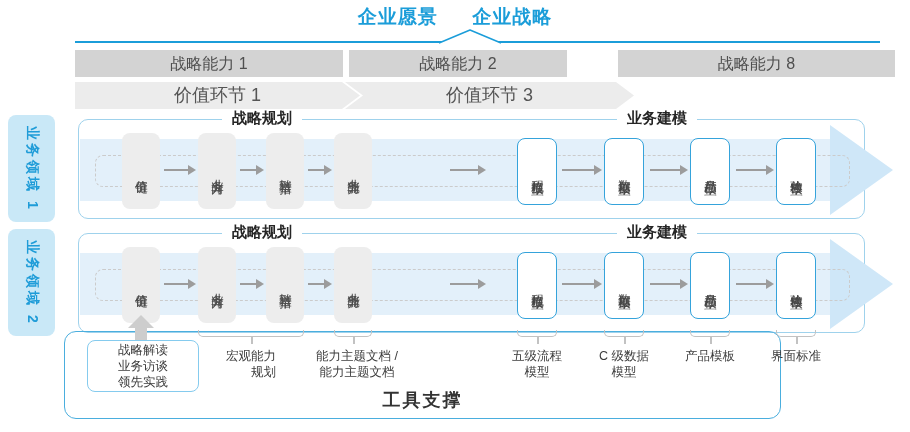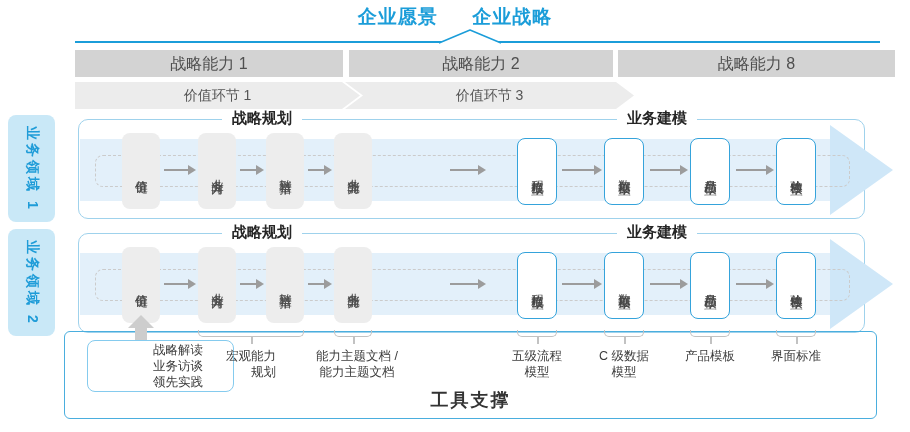--- a/index.html
+++ b/index.html
@@ -9,25 +9,25 @@
   
   .top-title{position:absolute;top:4px;left:0;width:910px;text-align:center;
              font-size:19px;font-weight:bold;color:#1b9dd9;letter-spacing:1px;}
   .top-title span{margin:0 14px;}
   .top-line{position:absolute;left:75px;top:41px;width:805px;height:2px;background:#1b9dd9;}
   .caret{position:absolute;left:438px;top:28px;}
 
   
   .cap-bar{position:absolute;top:50px;height:27px;background:#d3d3d3;color:#4f4f4f;
            font-size:16px;text-align:center;line-height:27px;}
-  .cap1{left:75px;width:268px;} .cap2{left:349px;width:264px;} .cap3{left:618px;width:277px;}
+  .cap1{left:75px;width:268px;} .cap2{left:349px;width:218px;} .cap3{left:618px;width:277px;}
 
   
   .chev{position:absolute;top:82px;height:27px;background:#ececec;color:#555;
-        font-size:14px;text-align:center;line-height:27px;}
+        font-size:18px;text-align:center;line-height:27px;}
   .chev-first{clip-path:polygon(0 0,calc(100% - 18px) 0,100% 50%,calc(100% - 18px) 100%,0 100%);}
   .chev-mid{clip-path:polygon(0 0,calc(100% - 18px) 0,100% 50%,calc(100% - 18px) 100%,0 100%,18px 50%);}
   .chv1{left:75px;width:285px;} .chv2{left:345px;width:289px;} .chv3{left:618px;width:277px;}
 
   
   .row{position:absolute;left:0;width:910px;height:100px;}
   .r1{top:119px;} .r2{top:233px;}
   .domain-tab{position:absolute;left:8px;top:-4px;width:47px;height:107px;background:#c9e8f7;
               border-radius:8px;display:flex;align-items:center;justify-content:center;
               color:#1f9cd8;font-weight:bold;font-size:14px;letter-spacing:3px;
@@ -50,33 +50,33 @@
   .bx1{left:122px;} .bx2{left:198px;} .bx3{left:266px;} .bx4{left:334px;}
   .bx5{left:517px;} .bx6{left:604px;} .bx7{left:690px;} .bx8{left:776px;}
   .fa{position:absolute;top:50px;height:2px;background:#9c9c9c;}
   .fa::after{content:'';position:absolute;right:-8px;top:-4px;width:0;height:0;
              border-left:8px solid #9c9c9c;border-top:5px solid transparent;border-bottom:5px solid transparent;}
   .fa1{left:164px;width:24px;} .fa2{left:240px;width:16px;} .fa3{left:308px;width:16px;}
   .fa4{left:450px;width:28px;} .fa5{left:562px;width:32px;} .fa6{left:650px;width:30px;}
   .fa7{left:736px;width:30px;}
 
   
-  .tool-frame{position:absolute;left:64px;top:331px;width:813px;height:88px;
-              border:1.5px solid #4aaede;border-radius:6px;box-sizing:border-box;}
+  .tool-frame{position:absolute;left:64px;top:331px;width:717px;height:88px;
+              border:1.5px solid #4aaede;border-radius:12px;box-sizing:border-box;}
   .tool-title{position:absolute;left:0;bottom:6px;width:100%;text-align:center;
               font-size:18px;font-weight:bold;color:#333;letter-spacing:2px;}
 
   
   .up-arrow-head{position:absolute;left:128px;top:315px;width:0;height:0;
                  border-left:13px solid transparent;border-right:13px solid transparent;
                  border-bottom:13px solid #cdcdcd;}
   .up-arrow-stem{position:absolute;left:135px;top:327px;width:12px;height:15px;background:#cdcdcd;}
   .insight-box{position:absolute;left:87px;top:340px;width:110px;height:50px;background:#fff;
                border:1.2px solid #85cbee;border-radius:8px;display:flex;flex-direction:column;
-               align-items:center;justify-content:center;font-size:12.5px;line-height:1.28;color:#3c3c3c;padding-left:35px;}
+               align-items:center;justify-content:center;font-size:12.5px;line-height:1.28;color:#3c3c3c;}
   .brace{position:absolute;top:330px;height:7px;border:1px solid #c2c2c2;border-top:none;
          border-radius:0 0 5px 5px;box-sizing:border-box;}
   .brA{left:198px;width:106px;} .brB{left:334px;width:38px;} .brC{left:517px;width:40px;}
   .brD{left:604px;width:40px;} .brE{left:690px;width:40px;} .brF{left:776px;width:40px;}
   .stem{position:absolute;top:336px;height:8px;width:1.5px;background:#c2c2c2;}
   .stA{left:251px;} .stB{left:353px;} .stC{left:537px;} .stD{left:624px;} .stE{left:710px;} .stF{left:796px;}
   .co-label{position:absolute;top:348px;transform:translateX(-50%);text-align:center;
             font-size:12.5px;line-height:16px;color:#3c3c3c;white-space:nowrap;}
   .clA{left:251px;text-align:right;} .clB{left:357px;} .clC{left:537px;} .clD{left:624px;} .clE{left:710px;} .clF{left:796px;}
 </style>

